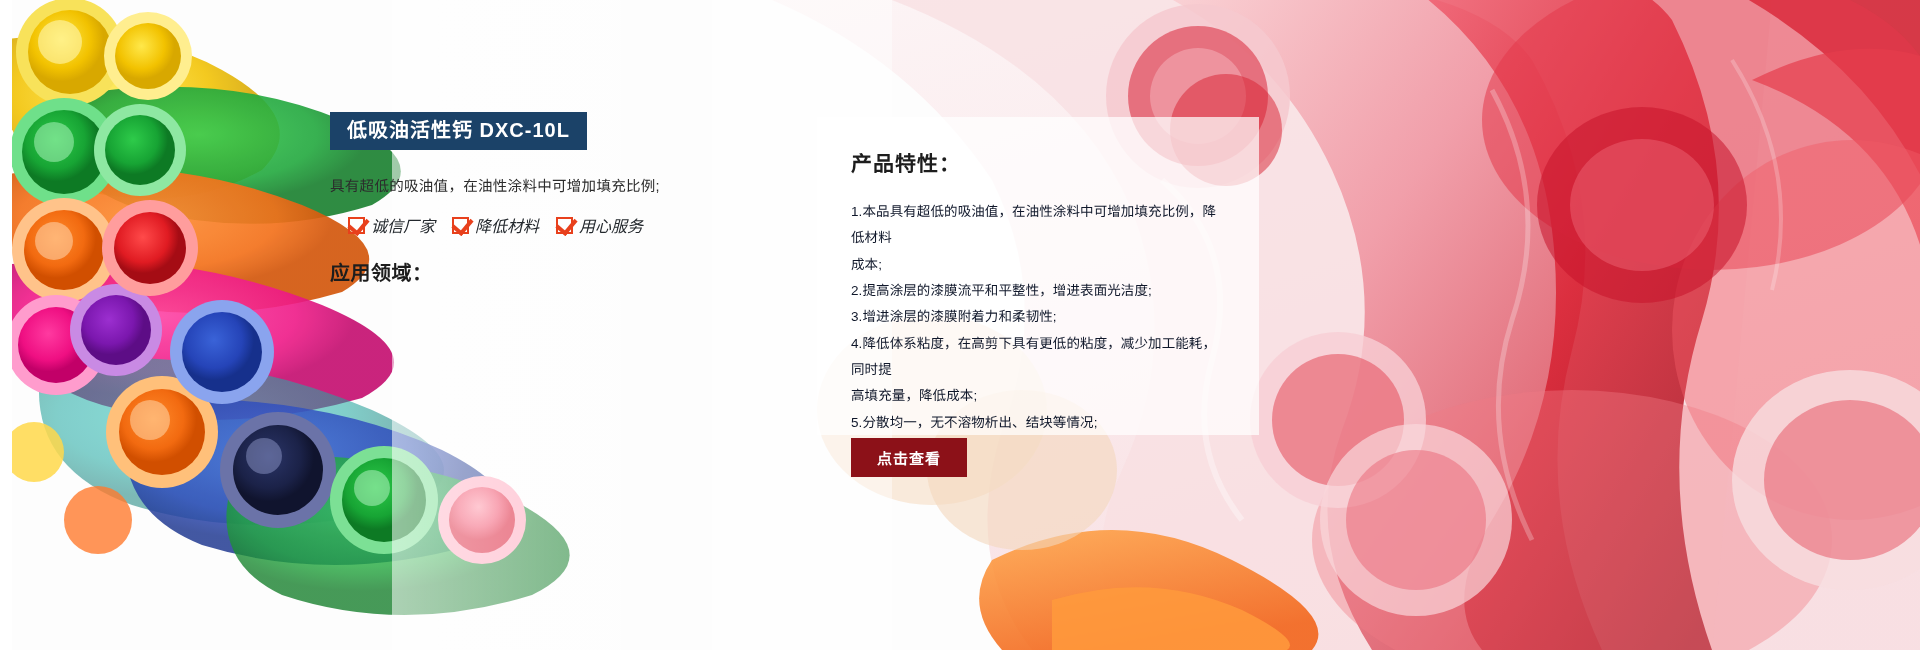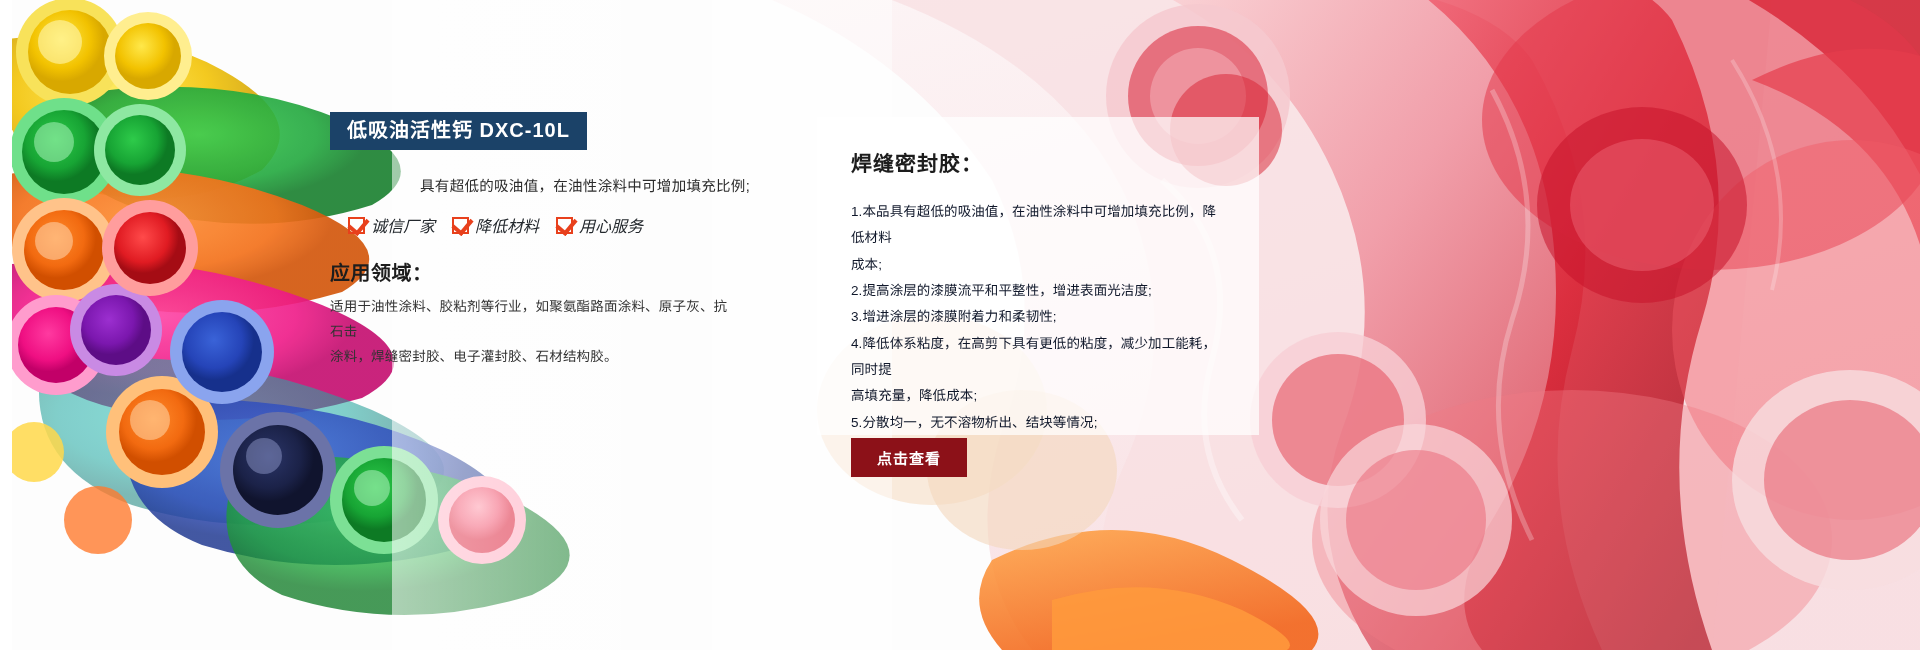--- a/index.html
+++ b/index.html
@@ -38,21 +38,20 @@
     line-height:1.15;
     white-space:nowrap;
   }
   .sub-line {
     margin-top:24px;
     font-size:14.5px;
     color:#2c2c2c;
     letter-spacing:0.3px;
     white-space:nowrap;
     font-weight:500;
-    text-align:right;
   }
   .headline {
     margin-top:15px;
     font-size:40px;
     font-weight:bold;
     color:#1b4268;
     letter-spacing:1px;
     white-space:nowrap;
     font-family:"Liberation Serif","DejaVu Serif",serif;
   }
@@ -357,29 +356,25 @@
         <span>降低材料</span>
       </div>
       <div class="feature-item">
         <span class="check-box"></span>
         <span>用心服务</span>
       </div>
     </div>
 
     <div class="app-title">应用领域：</div>
 
-    <div class="app-desc">
-      <span>适用于油性涂料、胶粘剂等行业，如聚氨酯路面涂料、原子灰、抗石击</span><br>
-      <span>涂料，焊缝密封胶、电子灌封胶、石材结构胶。</span>
-    </div>
   </div>
 
   <div class="right-panel">
 
-    <div class="panel-title">焊缝密封胶：</div>
+    <div class="panel-title">产品特性：</div>
 
     <div class="panel-list">
       <span class="li">1.本品具有超低的吸油值，在油性涂料中可增加填充比例，降低材料</span>
       <span class="li">成本;</span>
       <span class="li">2.提高涂层的漆膜流平和平整性，增进表面光洁度;</span>
       <span class="li">3.增进涂层的漆膜附着力和柔韧性;</span>
       <span class="li">4.降低体系粘度，在高剪下具有更低的粘度，减少加工能耗，同时提</span>
       <span class="li">高填充量，降低成本;</span>
       <span class="li">5.分散均一，无不溶物析出、结块等情况;</span>
     </div>

